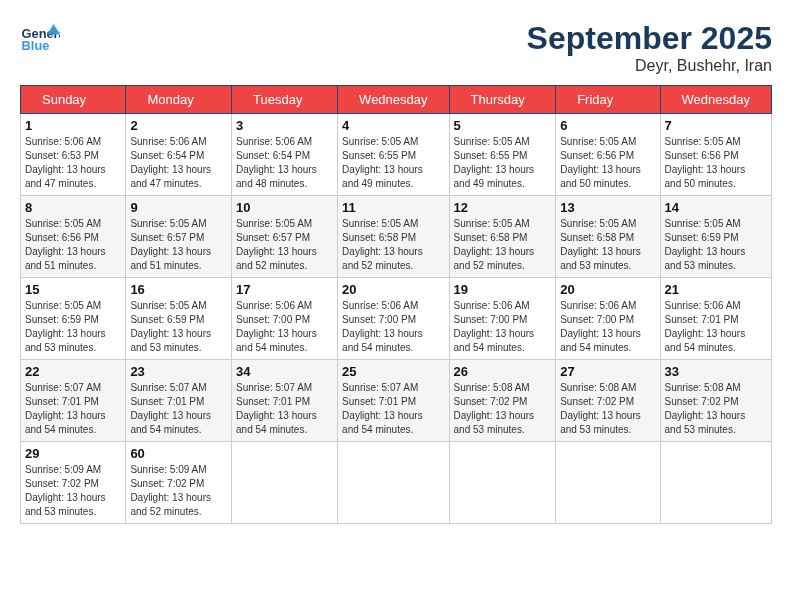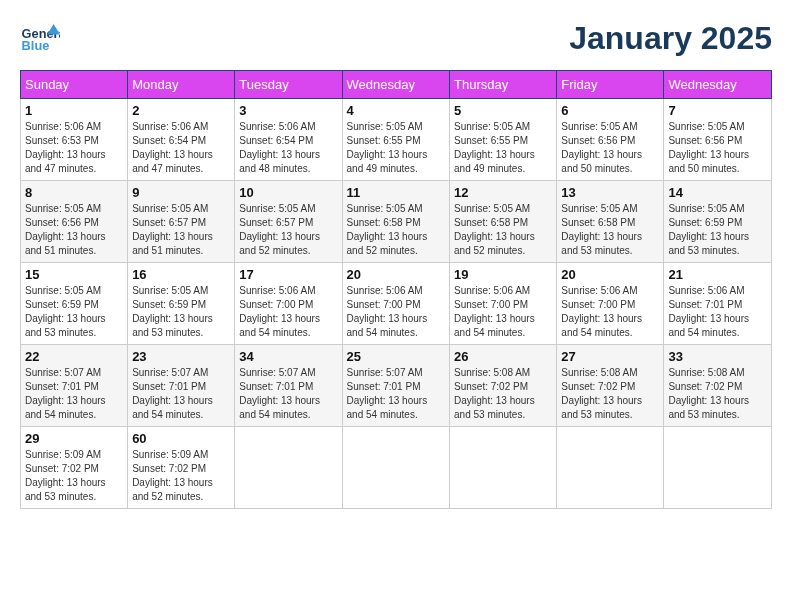--- a/index.html
+++ b/index.html
@@ -27,23 +27,23 @@
     .location {
       font-size: 16px;
       color: #333;
     }
     .calendar {
       width: 100%;
       border-collapse: collapse;
       font-size: 11px;
     }
     .calendar th {
-      background-color: #d946ef;
+      background-color: #ef4444;
       color: white;
-      padding: 6px 4px;
+      padding: 6px 21px;
       text-align: left;
       font-size: 13px;
       font-weight: normal;
       border: 1px solid #1a4a79;
     }
     .calendar td {
       border: 1px solid #ccc;
       vertical-align: top;
       padding: 4px;
       width: 108px;
@@ -84,21 +84,22 @@
 
 <div class="header">
   <div class="logo-wrapper">
     <svg class="logo-icon" viewBox="0 0 50 50" xmlns="http://www.w3.org/2000/svg">
       <text x="2" y="22" font-size="16" font-weight="bold" fill="#1a3a5c" font-family="Arial">General</text>
       <text x="2" y="38" font-size="16" font-weight="bold" fill="#3a9ad9" font-family="Arial">Blue</text>
       <polygon points="42,5 50,18 34,18" fill="#3a9ad9"></polygon>
     </svg>
   </div>
   <div class="title-area">
-    <div class="month-year">January 2025</div>
+    <div class="month-year">September 2025</div>
+    <div class="location">Deyr, Bushehr, Iran</div>
   </div>
 </div>
 
 <table class="calendar">
   <thead>
     <tr>
       <th>Sunday</th>
       <th>Monday</th>
       <th>Tuesday</th>
       <th>Wednesday</th>

